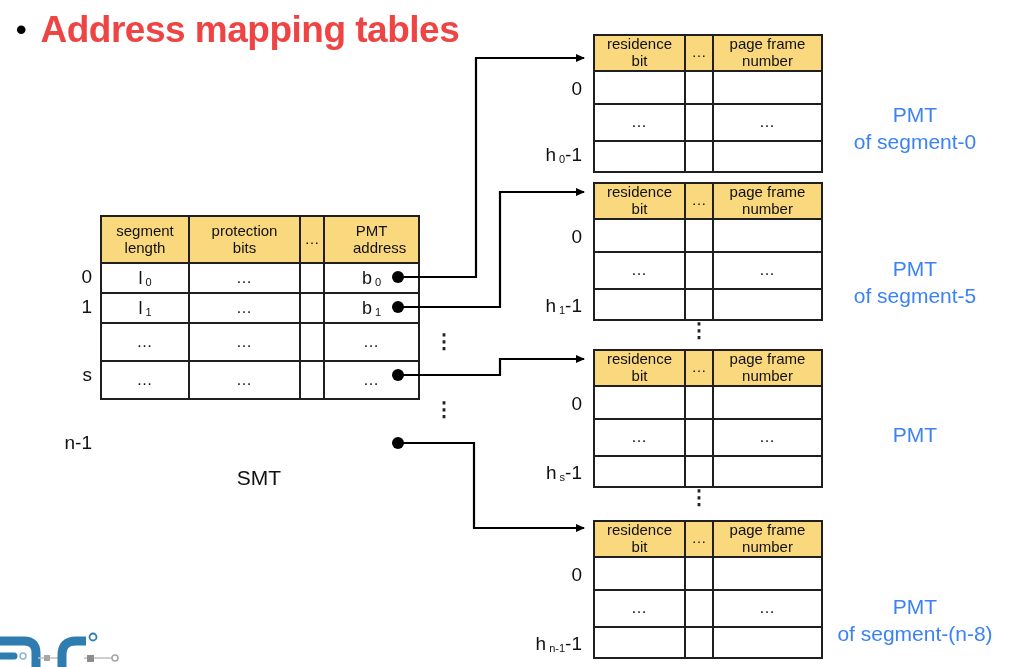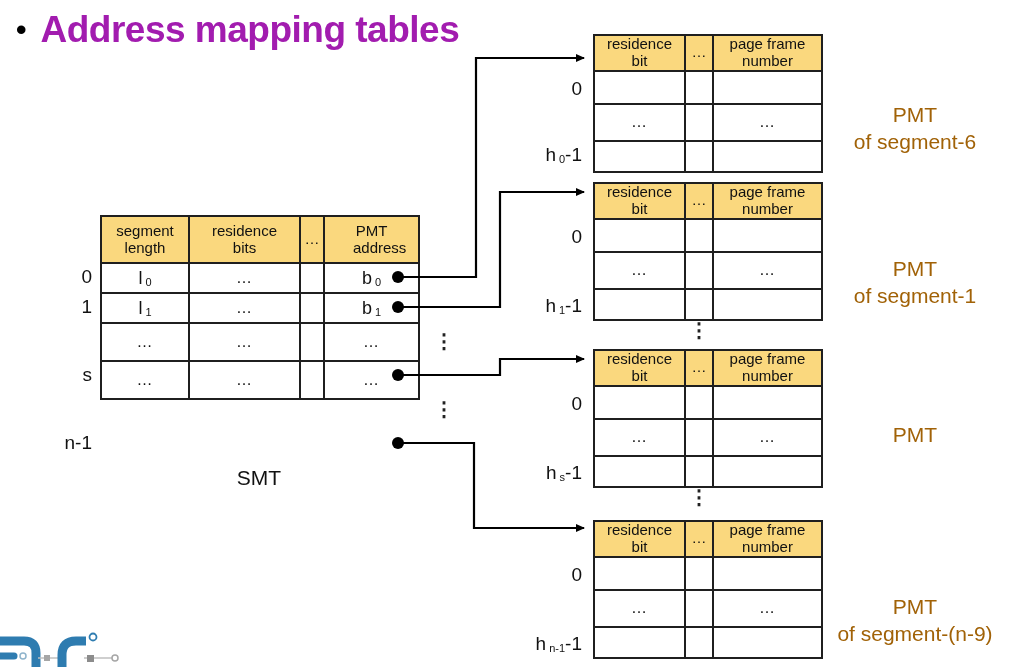--- a/index.html
+++ b/index.html
@@ -3,21 +3,21 @@
 <meta charset="utf-8">
 <style>
   html,body{margin:0;padding:0;background:#ffffff;}
   .slide{
     position:relative;width:1026px;height:667px;background:#ffffff;
     font-family:"Liberation Sans", sans-serif;color:#111;overflow:hidden;
   }
   
   .title{position:absolute;left:16px;top:6px;display:flex;align-items:center;gap:14px;}
   .title .bullet{font-size:30px;font-weight:bold;color:#000;line-height:48px;}
-  .title .title-text{font-size:37px;font-weight:bold;color:#a21caf;letter-spacing:-0.5px;}
+  .title .title-text{font-size:37px;font-weight:bold;color:#ef4444;letter-spacing:-0.5px;}
 
   
   table{position:absolute;border-collapse:collapse;table-layout:fixed;}
   td{border:2px solid #1f1f1f;text-align:center;vertical-align:middle;padding:0;
      font-size:18px;color:#111;overflow:hidden;}
   tr.hdr td{background:#FAD87E;font-size:15px;line-height:1.12;font-weight:normal;}
   td.dots{font-size:16px;letter-spacing:1px;}
   td.hdots{font-size:13px;}
   .sub{font-size:11px;margin-left:3px;vertical-align:-2px;}
   .smt{left:100px;top:215px;width:318px;}
@@ -33,21 +33,21 @@
   .pmt tr.prl{height:31px;}
   .pmt tr.hdr td:nth-child(1){padding:0 2px;}
   .pmt tr.hdr td:nth-child(3){padding:0 8px;}
 
   
   .rlabel{position:absolute;left:30px;width:62px;text-align:right;font-size:19px;color:#111;}
   .plabel{position:absolute;left:500px;width:82px;text-align:right;font-size:19px;color:#111;}
   .smt-caption{position:absolute;left:100px;top:466px;width:318px;text-align:center;
                font-size:21px;color:#111;}
   .pcap{position:absolute;left:815px;width:200px;text-align:center;font-size:21px;
-        line-height:27px;color:#a16207;}
+        line-height:27px;color:#3b82f6;}
   .vellipsis{position:absolute;font-size:20px;font-weight:bold;color:#222;line-height:24px;}
 
   
   .overlay{position:absolute;left:0;top:0;width:1026px;height:667px;pointer-events:none;}
   .logo{position:absolute;left:0;top:625px;pointer-events:none;}
 </style>
 </head>
 <body>
 
 <div class="slide">
@@ -60,21 +60,21 @@
   <table class="smt">
     <colgroup>
         <col style="width:88px">
         <col style="width:111px">
         <col style="width:24px">
         <col style="width:95px">
       </colgroup>
     <tbody>
         <tr class="hdr">
       <td>segment length</td>
-      <td>residence bits</td>
+      <td>protection bits</td>
       <td class="hdots">…</td>
       <td>PMT address</td>
     </tr>
     <tr class="r30">
       <td><span>l</span><span class="sub">0</span></td>
       <td class="dots">…</td>
       <td></td>
       <td><span>b</span><span class="sub">0</span></td>
     </tr>
     <tr class="r30">
@@ -133,21 +133,21 @@
           <td></td>
           <td></td>
           <td></td>
         </tr>
   </tbody>
     </table>
   <div class="plabel" style="top:72px;line-height:33px;">0</div>
   <div class="plabel" style="top:142px;line-height:26px;"><span>h</span><span class="sub">0</span><span>-1</span></div>
   <div class="pcap" style="top:101px;">
     <div>PMT</div>
-      <div>of segment-6</div>
+      <div>of segment-0</div>
   </div>
 
   <table class="pmt" style="top:182px;">
     <colgroup>
         <col style="width:91px">
         <col style="width:28px">
         <col style="width:109px">
       </colgroup>
     <tbody>
         <tr class="hdr">
@@ -169,21 +169,21 @@
           <td></td>
           <td></td>
           <td></td>
         </tr>
   </tbody>
     </table>
   <div class="plabel" style="top:220px;line-height:33px;">0</div>
   <div class="plabel" style="top:290px;line-height:31px;"><span>h</span><span class="sub">1</span><span>-1</span></div>
   <div class="pcap" style="top:255px;">
     <div>PMT</div>
-      <div>of segment-1</div>
+      <div>of segment-5</div>
   </div>
   <div class="vellipsis" style="left:689px;top:318px;">⋮</div>
 
   <table class="pmt" style="top:349px;">
     <colgroup>
         <col style="width:91px">
         <col style="width:28px">
         <col style="width:109px">
       </colgroup>
     <tbody>
@@ -242,21 +242,21 @@
           <td></td>
           <td></td>
           <td></td>
         </tr>
   </tbody>
     </table>
   <div class="plabel" style="top:558px;line-height:33px;">0</div>
   <div class="plabel" style="top:628px;line-height:31px;"><span>h</span><span class="sub">n-1</span><span>-1</span></div>
   <div class="pcap" style="top:593px;">
     <div>PMT</div>
-      <div>of segment-(n-9)</div>
+      <div>of segment-(n-8)</div>
   </div>
 
   <svg class="overlay" viewBox="0 0 1026 667">
     <defs>
       <marker id="arrow" markerWidth="10" markerHeight="8" refX="8" refY="4" orient="auto" markerUnits="userSpaceOnUse">
         <polygon points="0,0 9,4 0,8" fill="#000"></polygon>
       </marker>
     </defs>
     <circle cx="398" cy="277" r="6" fill="#000"></circle>
     <circle cx="398" cy="307" r="6" fill="#000"></circle>

